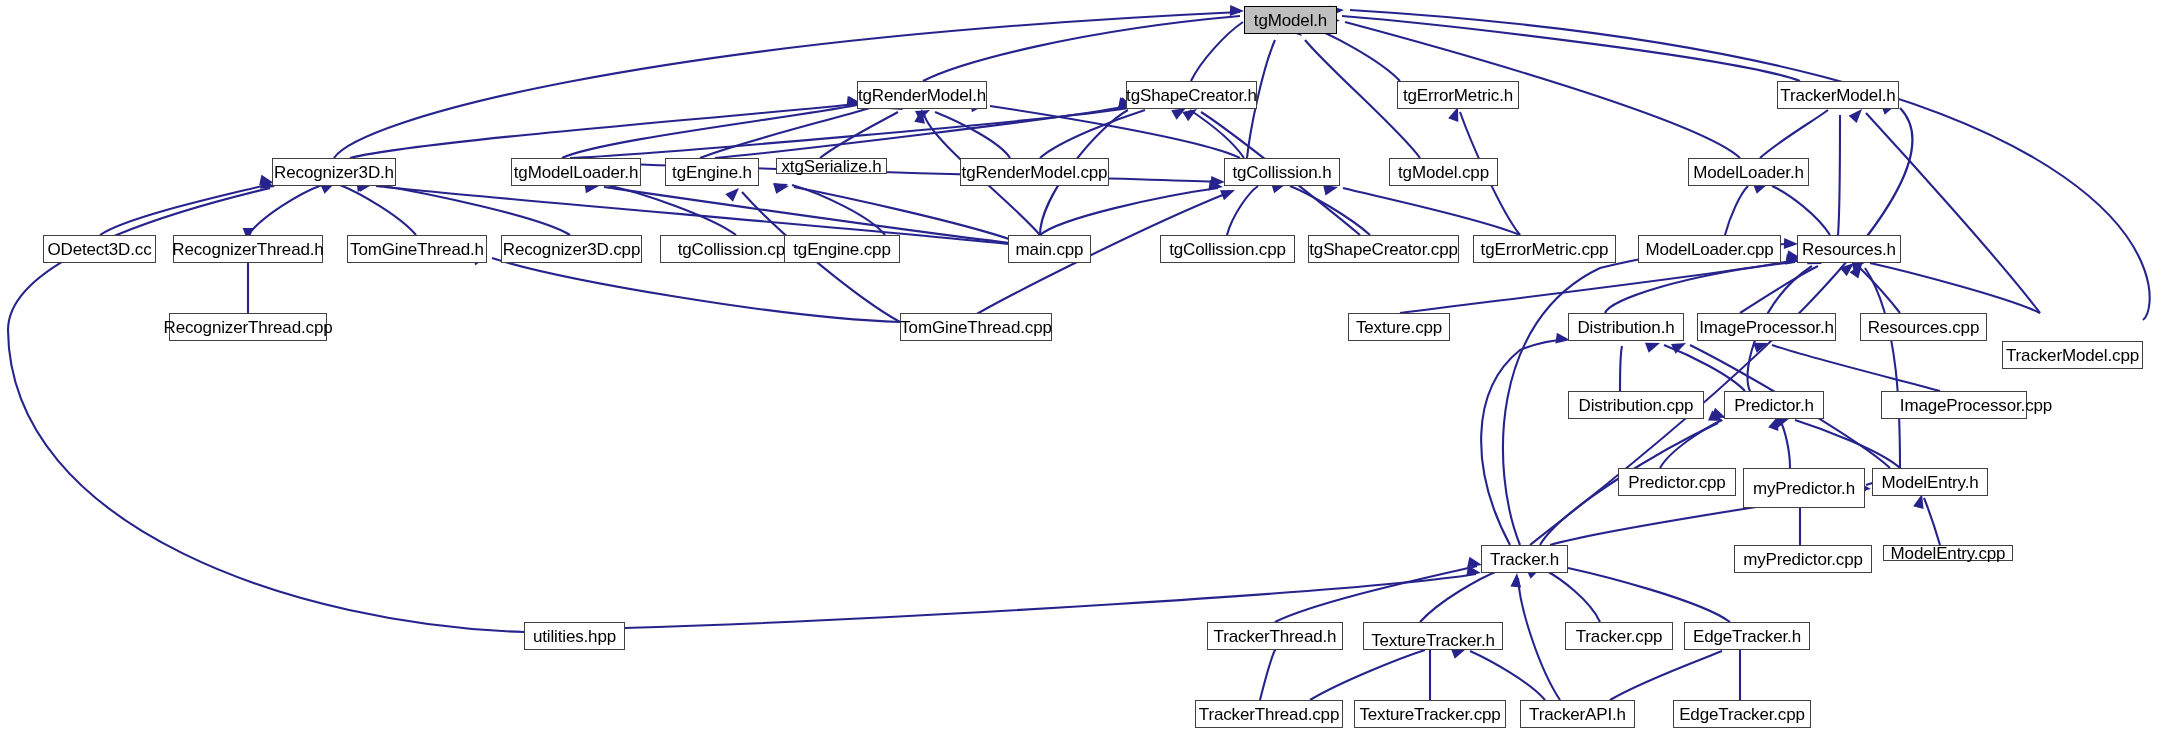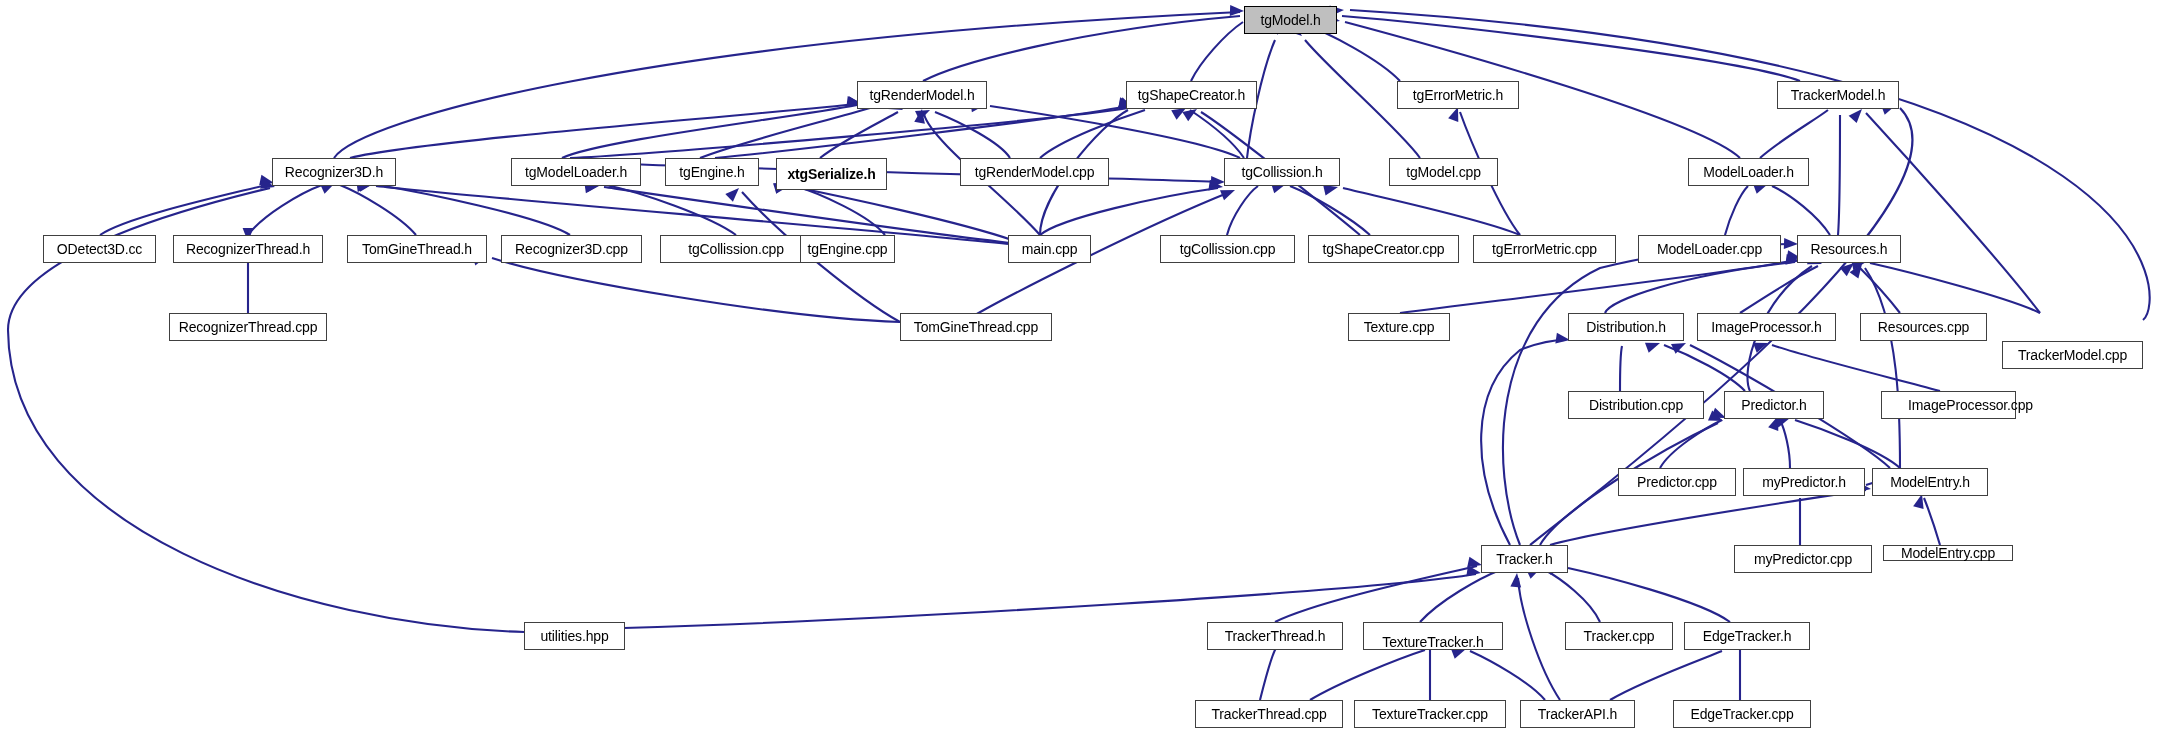--- a/index.html
+++ b/index.html
@@ -36,21 +36,21 @@
   }
   .node-box {
     position: absolute;
     box-sizing: border-box;
     border: 1.6px solid #404040;
     background: #ffffff;
     display: flex;
     align-items: center;
     justify-content: center;
     font-family: "Liberation Sans", sans-serif;
-    font-size: 14px;
+    font-size: 17px;
     color: #000000;
     white-space: nowrap;
     line-height: 1;
     letter-spacing: -0.15px;
   }
   .node-box.root {
     background: #bfbfbf;
     border-color: #000000;
     border-width: 1.8px;
   }
@@ -248,21 +248,21 @@
       </div>
       <div class="node-box" style="left: 272px; top: 158px; width: 124px; height: 28px;">
         <span class="node-label">Recognizer3D.h</span>
       </div>
       <div class="node-box" style="left: 511px; top: 158px; width: 130px; height: 28px;">
         <span class="node-label">tgModelLoader.h</span>
       </div>
       <div class="node-box" style="left: 665px; top: 158px; width: 94px; height: 28px;">
         <span class="node-label">tgEngine.h</span>
       </div>
-      <div class="node-box" style="left: 776px; top: 158px; width: 111px; height: 32px; font-weight: bold;">
+      <div class="node-box" style="left: 776px; top: 158px; width: 111px; height: 16px;">
         <span class="node-label">xtgSerialize.h</span>
       </div>
       <div class="node-box" style="left: 960px; top: 158px; width: 149px; height: 28px;">
         <span class="node-label">tgRenderModel.cpp</span>
       </div>
       <div class="node-box" style="left: 1224px; top: 158px; width: 116px; height: 28px;">
         <span class="node-label">tgCollission.h</span>
       </div>
       <div class="node-box" style="left: 1389px; top: 158px; width: 109px; height: 28px;">
         <span class="node-label">tgModel.cpp</span>
@@ -278,21 +278,21 @@
       </div>
       <div class="node-box" style="left: 347px; top: 235px; width: 140px; height: 28px;">
         <span class="node-label">TomGineThread.h</span>
       </div>
       <div class="node-box" style="left: 501px; top: 235px; width: 141px; height: 28px;">
         <span class="node-label">Recognizer3D.cpp</span>
       </div>
       <div class="node-box" style="left: 660px; top: 235px; width: 152px; height: 28px;">
         <span class="node-label">tgCollission.cpp</span>
       </div>
-      <div class="node-box" style="left: 800px; top: 235px; width: 95px; height: 28px;">
+      <div class="node-box" style="left: 784px; top: 235px; width: 116px; height: 28px;">
         <span class="node-label">tgEngine.cpp</span>
       </div>
       <div class="node-box" style="left: 1008px; top: 235px; width: 83px; height: 28px;">
         <span class="node-label">main.cpp</span>
       </div>
       <div class="node-box" style="left: 1160px; top: 235px; width: 135px; height: 28px;">
         <span class="node-label">tgCollission.cpp</span>
       </div>
       <div class="node-box" style="left: 1308px; top: 235px; width: 151px; height: 28px;">
         <span class="node-label">tgShapeCreator.cpp</span>
@@ -326,27 +326,27 @@
       </div>
       <div class="node-box" style="left: 2002px; top: 313px; width: 141px; height: 28px; margin-top: 28px;">
         <span class="node-label">TrackerModel.cpp</span>
       </div>
       <div class="node-box" style="left: 1568px; top: 391px; width: 136px; height: 28px;">
         <span class="node-label">Distribution.cpp</span>
       </div>
       <div class="node-box" style="left: 1724px; top: 391px; width: 100px; height: 28px;">
         <span class="node-label">Predictor.h</span>
       </div>
-      <div class="node-box" style="left: 1881px; top: 391px; width: 135px; height: 28px; padding-left: 44px;">
+      <div class="node-box" style="left: 1881px; top: 391px; width: 146px; height: 28px; padding-left: 44px;">
         <span class="node-label">ImageProcessor.cpp</span>
       </div>
       <div class="node-box" style="left: 1618px; top: 468px; width: 118px; height: 28px;">
         <span class="node-label">Predictor.cpp</span>
       </div>
-      <div class="node-box" style="left: 1743px; top: 468px; width: 122px; height: 28px;">
+      <div class="node-box" style="left: 1743px; top: 468px; width: 122px; height: 40px;">
         <span class="node-label">myPredictor.h</span>
       </div>
       <div class="node-box" style="left: 1872px; top: 468px; width: 116px; height: 28px;">
         <span class="node-label">ModelEntry.h</span>
       </div>
       <div class="node-box" style="left: 1481px; top: 545px; width: 87px; height: 28px;">
         <span class="node-label">Tracker.h</span>
       </div>
       <div class="node-box" style="left: 1734px; top: 545px; width: 138px; height: 28px;">
         <span class="node-label">myPredictor.cpp</span>

